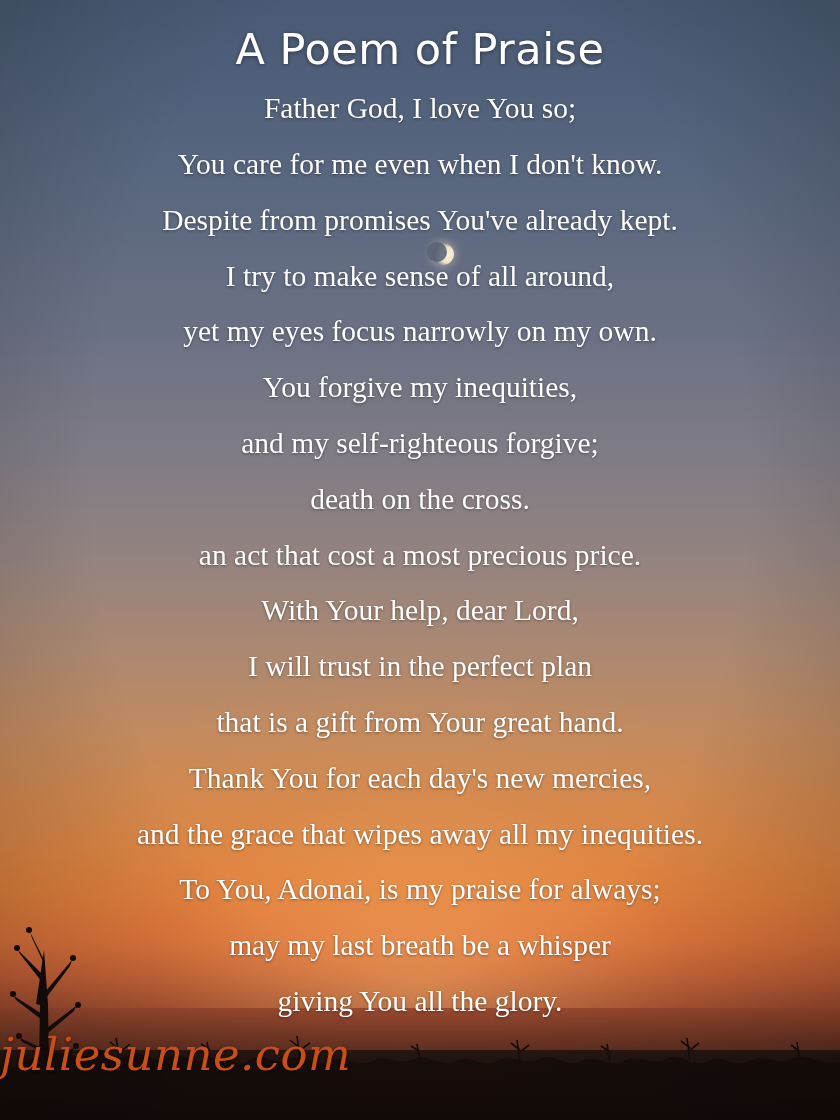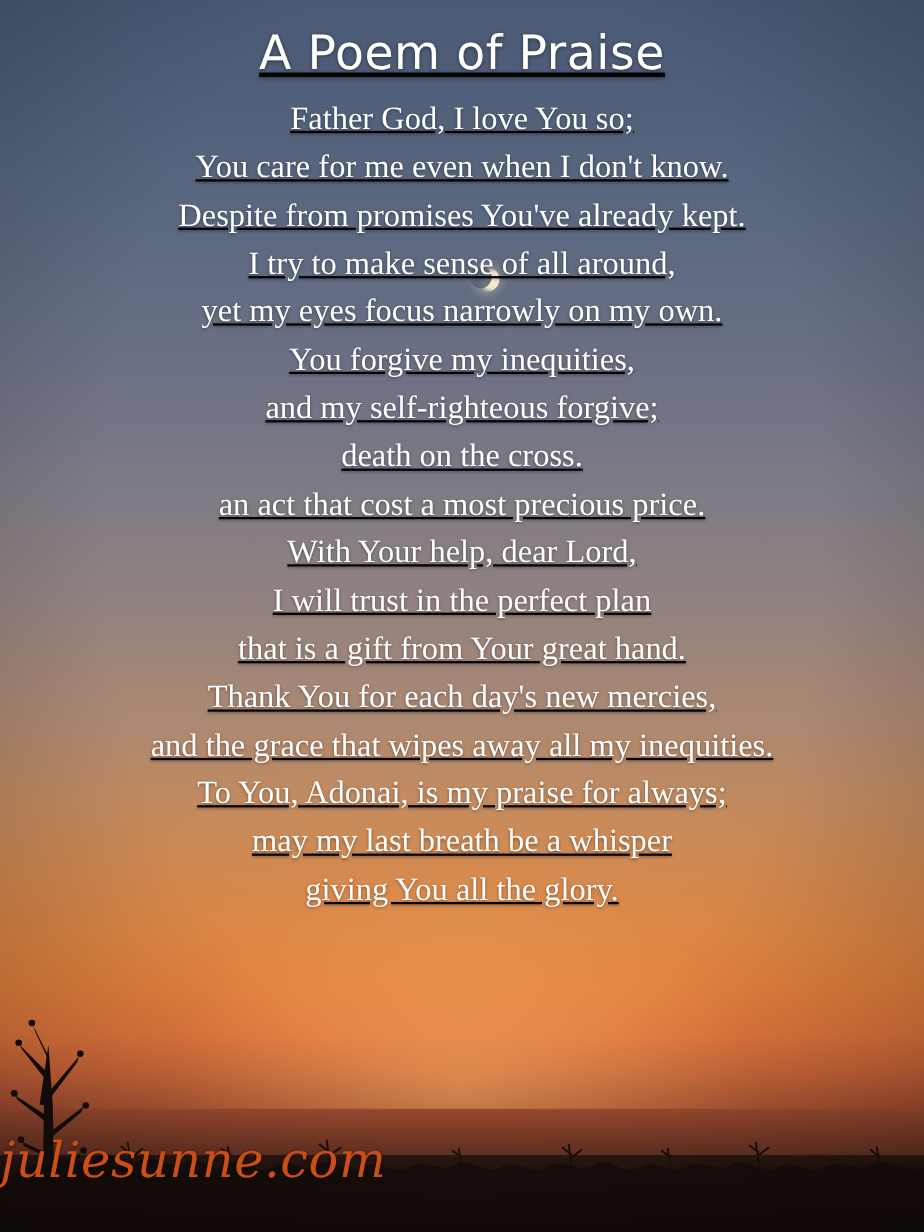--- a/index.html
+++ b/index.html
@@ -92,41 +92,41 @@
   }
 
   .content {
     position: relative;
     z-index: 5;
     width: 840px;
     height: 1120px;
     box-sizing: border-box;
     padding: 18px 16px 0 16px;
     text-align: center;
-    text-decoration: underline;
   }
   #title {
     font-family: "DejaVu Sans", sans-serif;
     font-size: 43px;
     font-weight: 400;
     color: #ffffff;
     letter-spacing: 0.5px;
     margin: 8px 0 14px 0;
     text-shadow: 0 1px 4px rgba(0,0,0,0.45);
     line-height: 1.1;
   }
   #poem {
     font-family: "Liberation Serif", "DejaVu Serif", serif;
     font-size: 29.5px;
     line-height: 43.8px;
     color: #ffffff;
     text-shadow: 0 1px 3px rgba(0,0,0,0.40);
   }
   #poem .line {
     white-space: nowrap;
+    margin-top: 12px;
   }
   #credit {
     position: absolute;
     left: 0;
     right: 0;
     top: 1028px;
     font-family: "DejaVu Serif", serif;
     font-style: italic;
     font-size: 45px;
     color: #c94f17;

